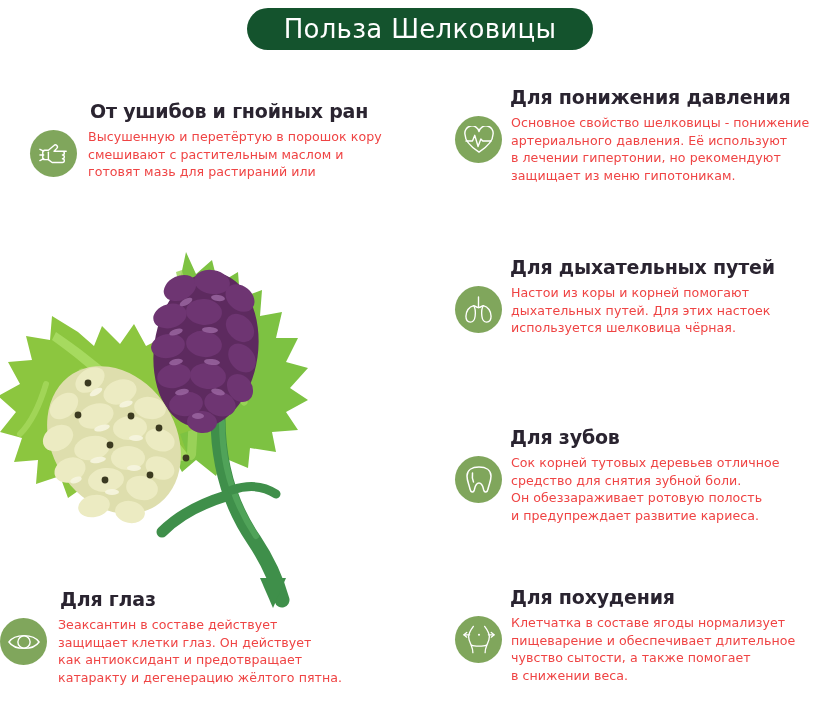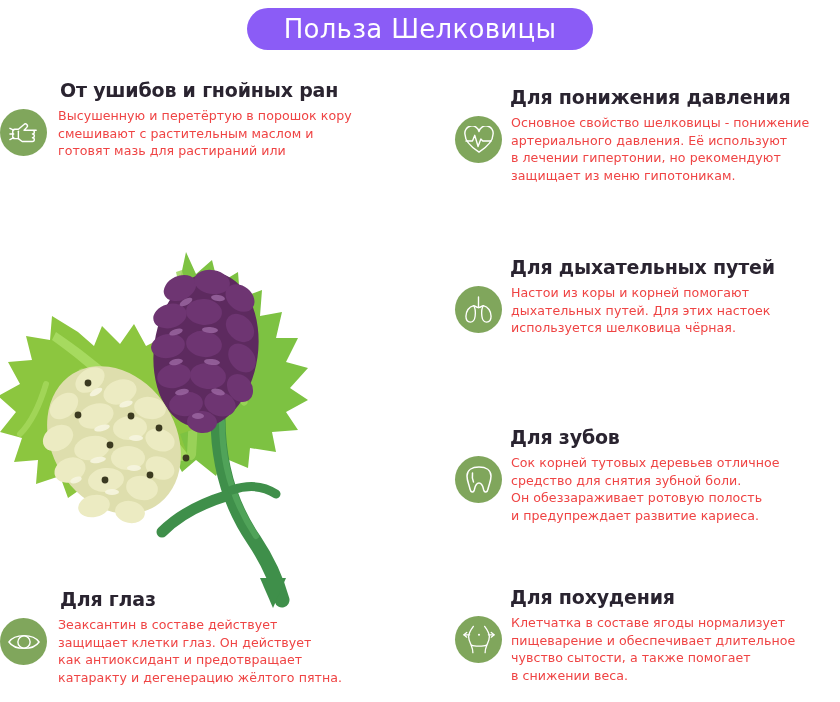--- a/index.html
+++ b/index.html
@@ -9,21 +9,21 @@
     font-family:"DejaVu Sans", sans-serif;
     position:relative;
     overflow:hidden;
   }
 
   
   #title-banner {
     position:absolute;
     left:247px; top:8px;
     width:346px; height:42px;
-    background:#8b5cf6;
+    background:#14532d;
     border-radius:21px;
     display:flex; align-items:center; justify-content:center;
   }
   #title-text {
     color:#ffffff;
     font-family:"DejaVu Sans", sans-serif;
     font-size:26px;
     font-weight:400;
     letter-spacing:.3px;
     white-space:nowrap;
@@ -56,21 +56,21 @@
   }
   .block-text div { white-space:nowrap; }
 
   
   .left-col  .block-heading { margin-left:60px; }
   .left-col  .block-text { margin-left:11px; }
   .right-col .block-heading { margin-left:55px; }
   .right-col .block-text { margin-left:9px; }
 
   
-  #block-bruises { left:0px;   top:79px;  width:420px; }
+  #block-bruises { left:0px;   top:100px;  width:420px;padding-left:30px; }
   #block-eyes    { left:0px;   top:588px; width:420px; }
   #block-pressure{ left:455px; top:86px;  width:385px; }
   #block-airways { left:455px; top:256px; width:385px; }
   #block-teeth   { left:455px; top:426px; width:385px; }
   #block-weight  { left:455px; top:586px; width:385px; }
 
   
   #illustration {
     position:absolute;
     left:-10px; top:240px;

